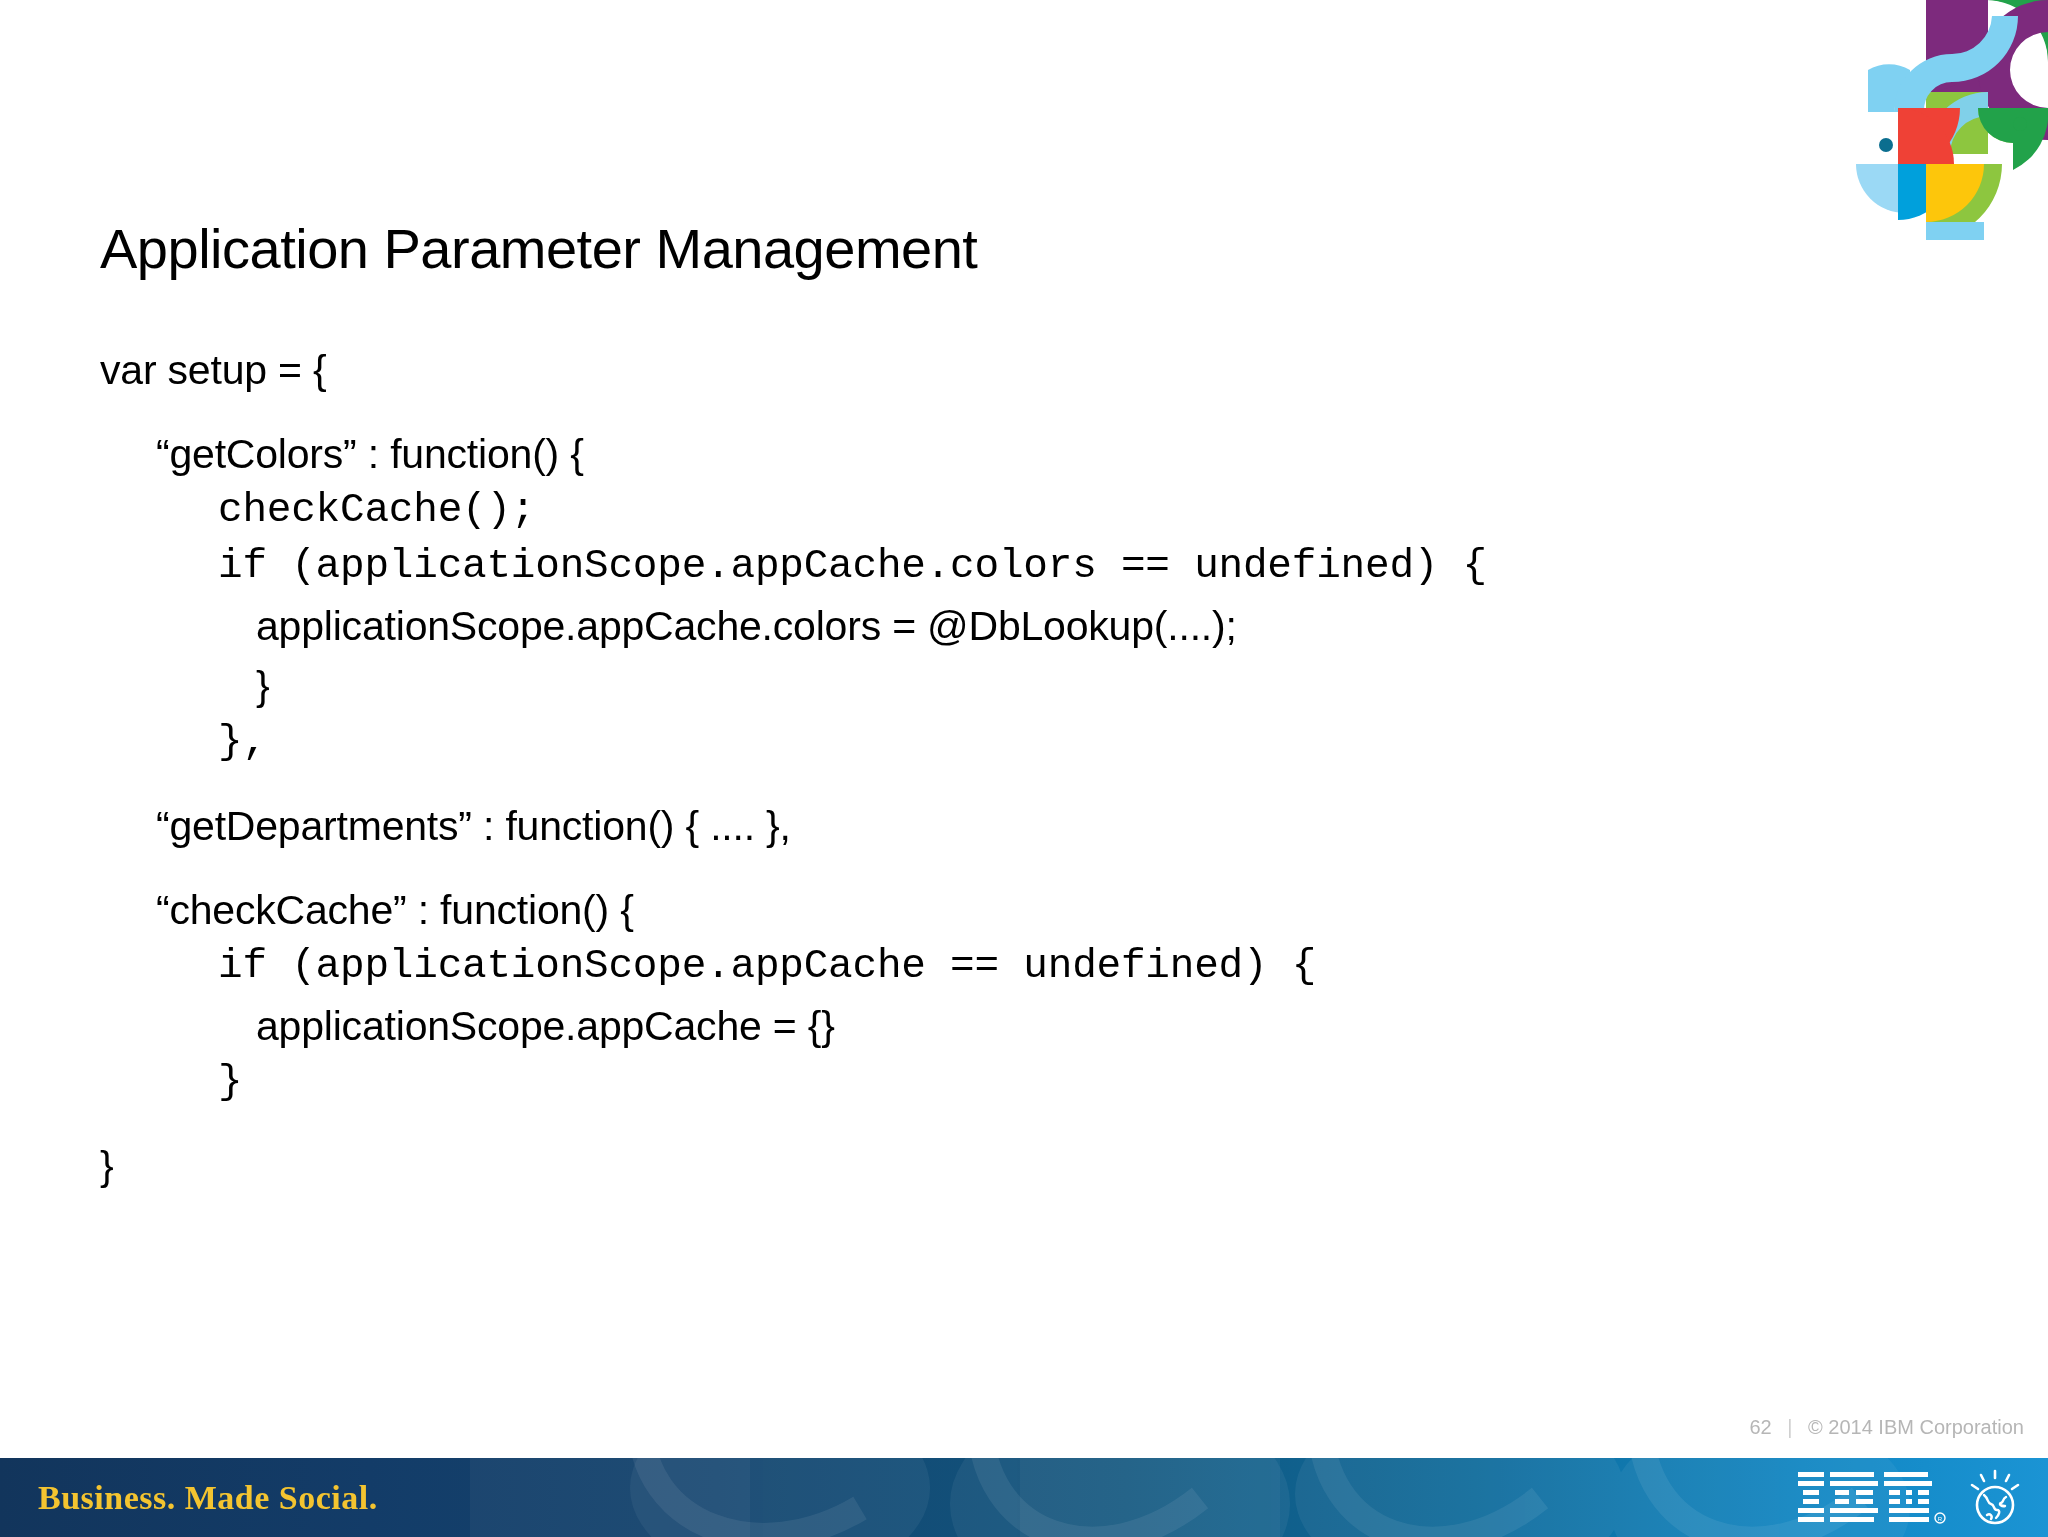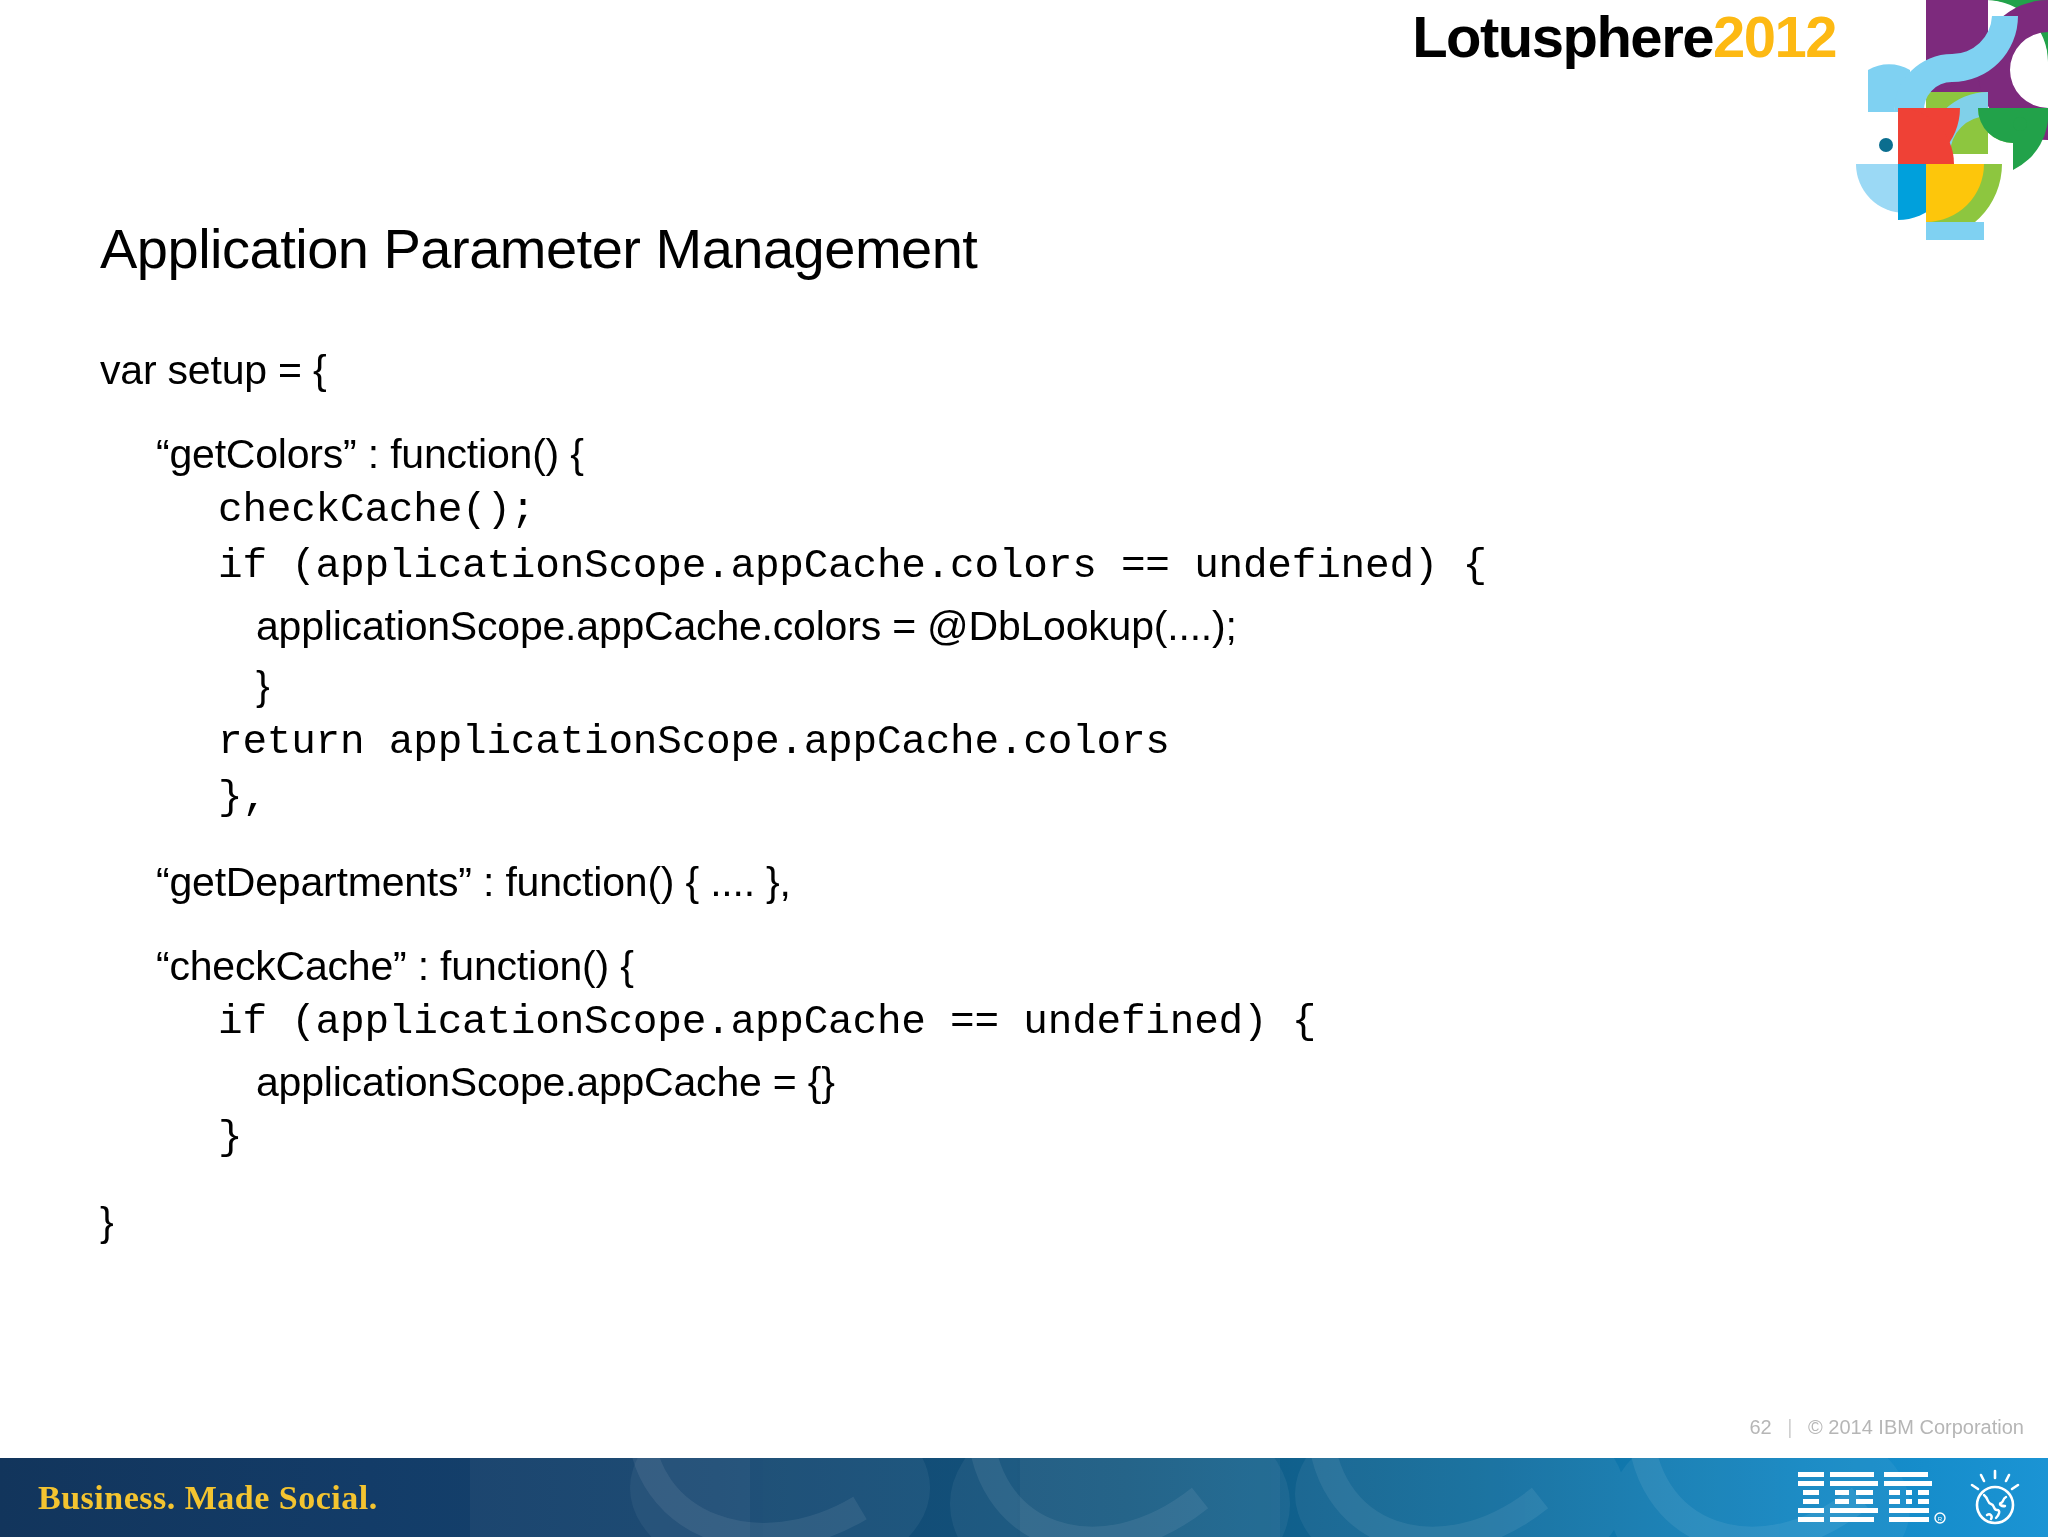--- a/index.html
+++ b/index.html
@@ -79,23 +79,20 @@
   #ibm-logo-wrap{
     position:absolute; right:24px; top:50%; transform:translateY(-50%);
     display:flex; align-items:center; gap:18px;
   }
 </style>
 </head>
 <body>
 
 <div id="brand-area">
 
-  <div id="ls-wordmark">
-    <span class="lotus">Lotusphere</span><span class="year">2012</span>
-  </div>
 
   <svg id="ls-mark" viewBox="0 0 240 240">
 
     <rect x="118" y="0" width="62" height="92" fill="#7d2a7d"></rect>
     <path d="M180 0 A62 62 0 0 1 180 0 L240 0 L240 60 A60 60 0 0 0 180 0 Z" fill="#22a24a"></path>
     <path d="M240 0 L240 62 A62 62 0 0 0 178 0 Z" fill="#22a24a"></path>
 
     <path d="M240 0 A70 70 0 0 0 170 70 A70 70 0 0 0 240 140 L240 108 A38 38 0 0 1 202 70 A38 38 0 0 1 240 32 Z" fill="#7d2a7d"></path>
 
     <path d="M118 0 L180 0 L180 30 A62 62 0 0 1 118 92 Z" fill="#7d2a7d"></path>
@@ -134,21 +131,20 @@
 
 <h1 id="slide-title">Application Parameter Management</h1>
 
 <div id="code-block">
     <div class="code-line lvl-0">var setup = {</div>
     <div class="code-line lvl-1 gap">“getColors” : function() {</div>
     <div class="code-line lvl-2">checkCache();</div>
     <div class="code-line lvl-2">if (applicationScope.appCache.colors == undefined) {</div>
     <div class="code-line lvl-3">applicationScope.appCache.colors = @DbLookup(....);</div>
     <div class="code-line lvl-3">}</div>
-    <div class="code-line lvl-2">return applicationScope.appCache.colors</div>
     <div class="code-line lvl-2">},</div>
     <div class="code-line lvl-1 gap">“getDepartments” : function() { .... },</div>
     <div class="code-line lvl-1 gap">“checkCache” : function() {</div>
     <div class="code-line lvl-2">if (applicationScope.appCache == undefined) {</div>
     <div class="code-line lvl-3">applicationScope.appCache = {}</div>
     <div class="code-line lvl-2">}</div>
     <div class="code-line lvl-0 gap">}</div>
   </div>
 
 <div id="footer-meta">

